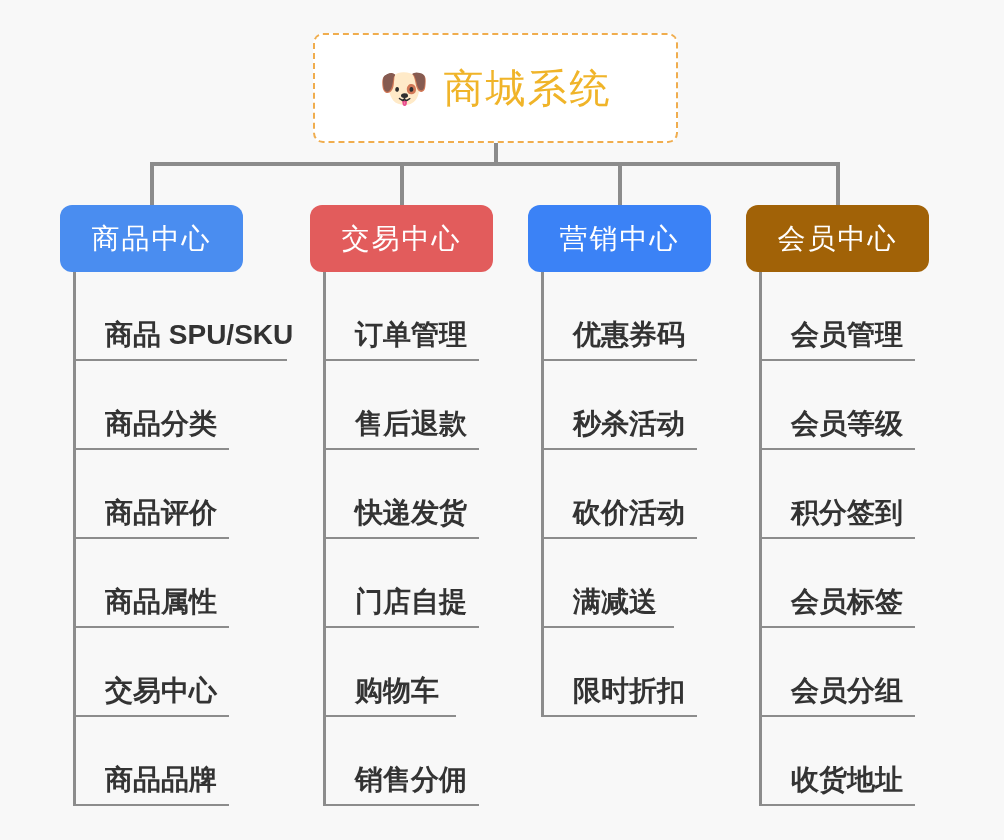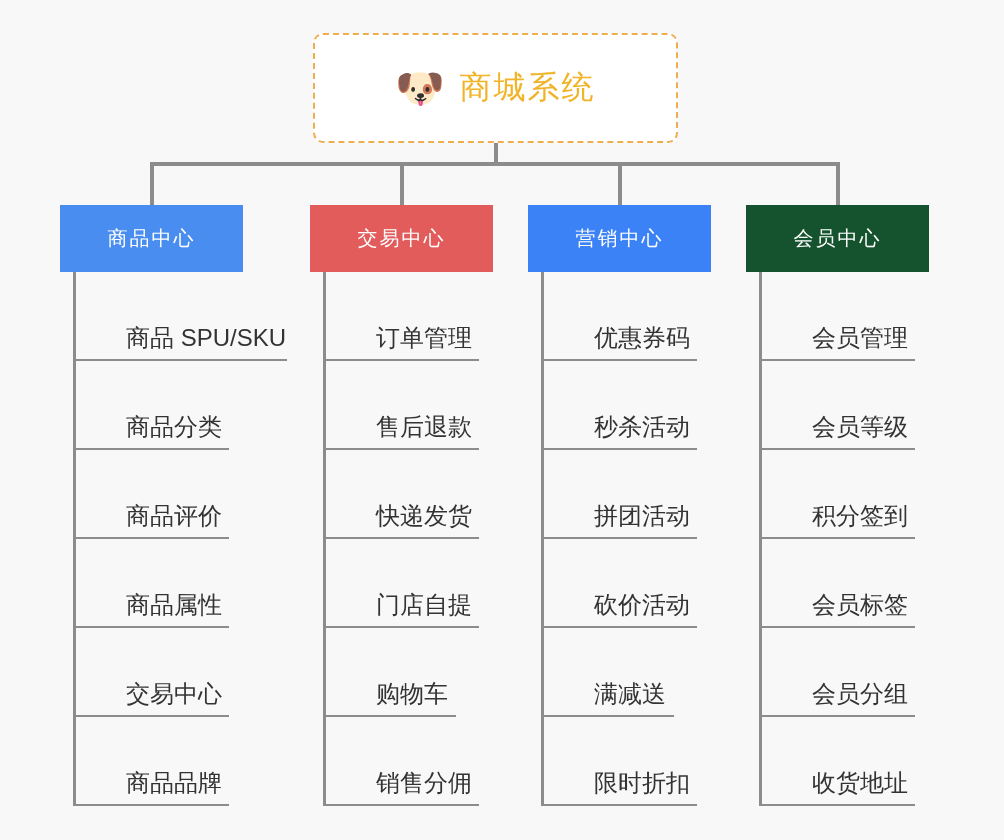--- a/index.html
+++ b/index.html
@@ -33,21 +33,21 @@
     align-items: center;
     justify-content: center;
     gap: 14px;
   }
   .root-emoji {
     font-size: 40px;
     line-height: 1;
     display: block;
   }
   .root-title {
-    font-size: 32px;
+    font-size: 40px;
     color: #f0b429;
     letter-spacing: 2px;
     white-space: nowrap;
   }
 
   
   .conn {
     position: absolute;
     background: #8c8c8c;
   }
@@ -55,26 +55,26 @@
   .conn-h-bus  { left: 150px; top: 162px; width: 690px; height: 4px; }
   .conn-drop   { top: 162px; width: 4px; height: 45px; }
 
   
   .col {
     position: absolute;
     top: 205px;
   }
   .col-header {
     height: 67px;
-    border-radius: 0;
+    border-radius: 12px;
     display: flex;
     align-items: center;
     justify-content: center;
     color: #ffffff;
-    font-size: 20px;
+    font-size: 28px;
     letter-spacing: 2px;
     white-space: nowrap;
   }
 
   
   .leaf-list {
     position: relative;
     margin-top: 0;
     padding-top: 0;
     border-left: 3px solid #8c8c8c;
@@ -87,25 +87,26 @@
     position: relative;
   }
   .leaf-underline {
     position: absolute;
     left: 0;
     bottom: 0;
     height: 2px;
     background: #8c8c8c;
   }
   .leaf-label {
-    font-size: 24px;
+    font-size: 28px;
     color: #333333;
-    padding-left: 50px;
+    padding-left: 29px;
     padding-bottom: 7px;
     white-space: nowrap;
+    font-weight: bold;
   }
 </style>
 </head>
 <body>
 
 <div id="canvas">
 
   <div class="root-node">
     <span class="root-emoji">🐶</span>
     <span class="root-title">商城系统</span>
@@ -190,39 +191,35 @@
       <div class="leaf-item">
         <span class="leaf-underline" style="width:153px;"></span>
         <span class="leaf-label">优惠券码</span>
       </div>
       <div class="leaf-item">
         <span class="leaf-underline" style="width:153px;"></span>
         <span class="leaf-label">秒杀活动</span>
       </div>
       <div class="leaf-item">
         <span class="leaf-underline" style="width:153px;"></span>
-        <span class="leaf-label">拼团活动</span>
-      </div>
-      <div class="leaf-item">
-        <span class="leaf-underline" style="width:153px;"></span>
         <span class="leaf-label">砍价活动</span>
       </div>
       <div class="leaf-item">
         <span class="leaf-underline" style="width:130px;"></span>
         <span class="leaf-label">满减送</span>
       </div>
       <div class="leaf-item">
         <span class="leaf-underline" style="width:153px;"></span>
         <span class="leaf-label">限时折扣</span>
       </div>
     </div>
   </div>
 
   <div class="col" style="left:746px; width:200px;">
-    <div class="col-header" style="width: 183px; background: #14532d;">
+    <div class="col-header" style="width: 183px; background: #a16207;">
       <span>会员中心</span>
     </div>
     <div class="leaf-list">
       <div class="leaf-item">
         <span class="leaf-underline" style="width:153px;"></span>
         <span class="leaf-label">会员管理</span>
       </div>
       <div class="leaf-item">
         <span class="leaf-underline" style="width:153px;"></span>
         <span class="leaf-label">会员等级</span>

